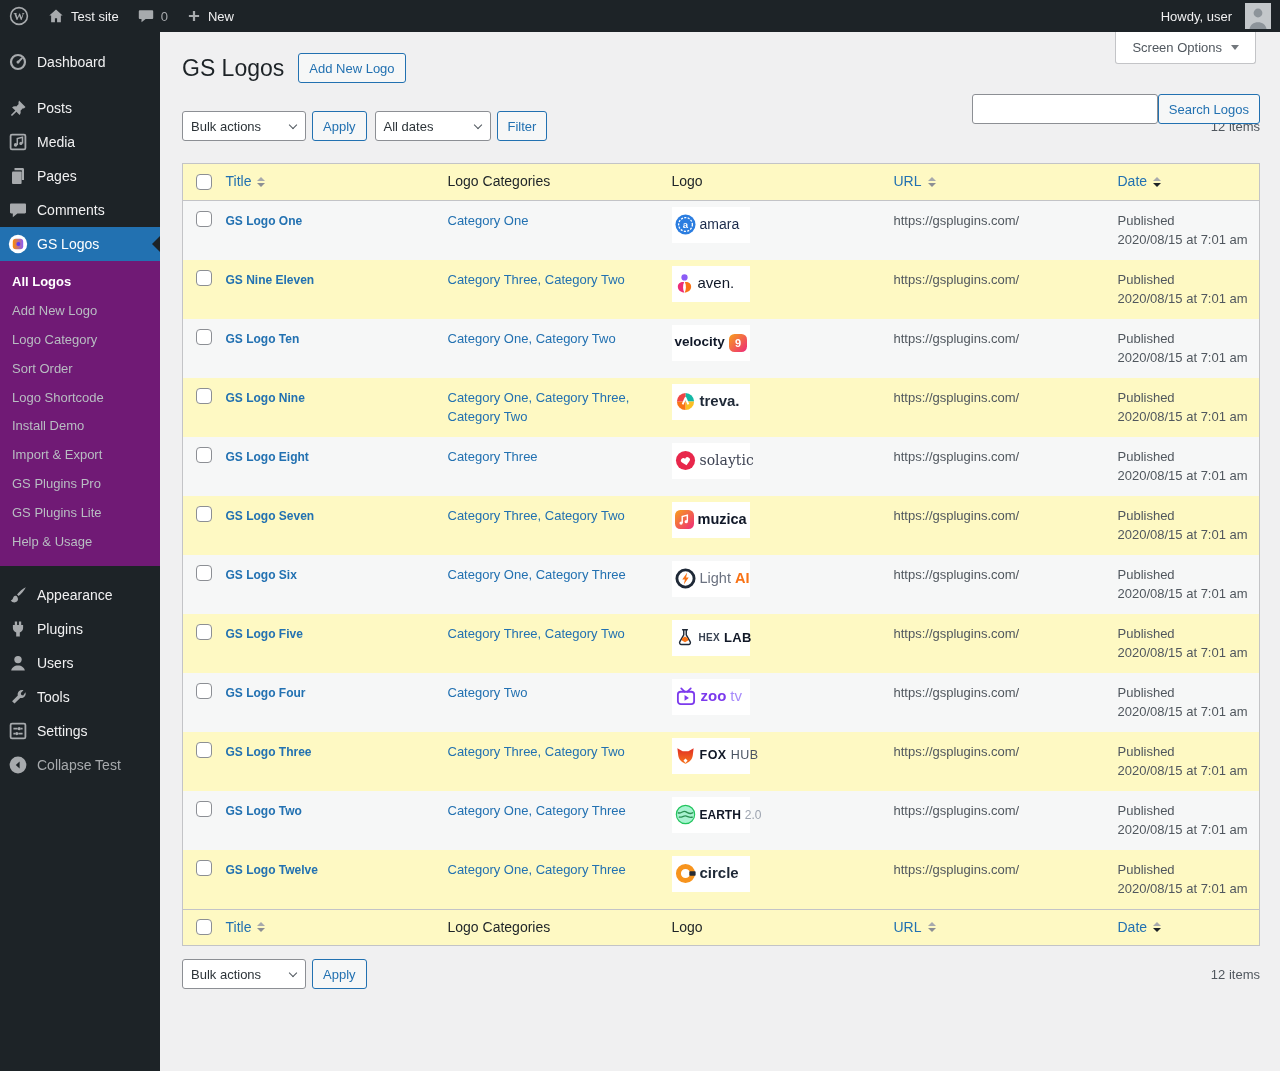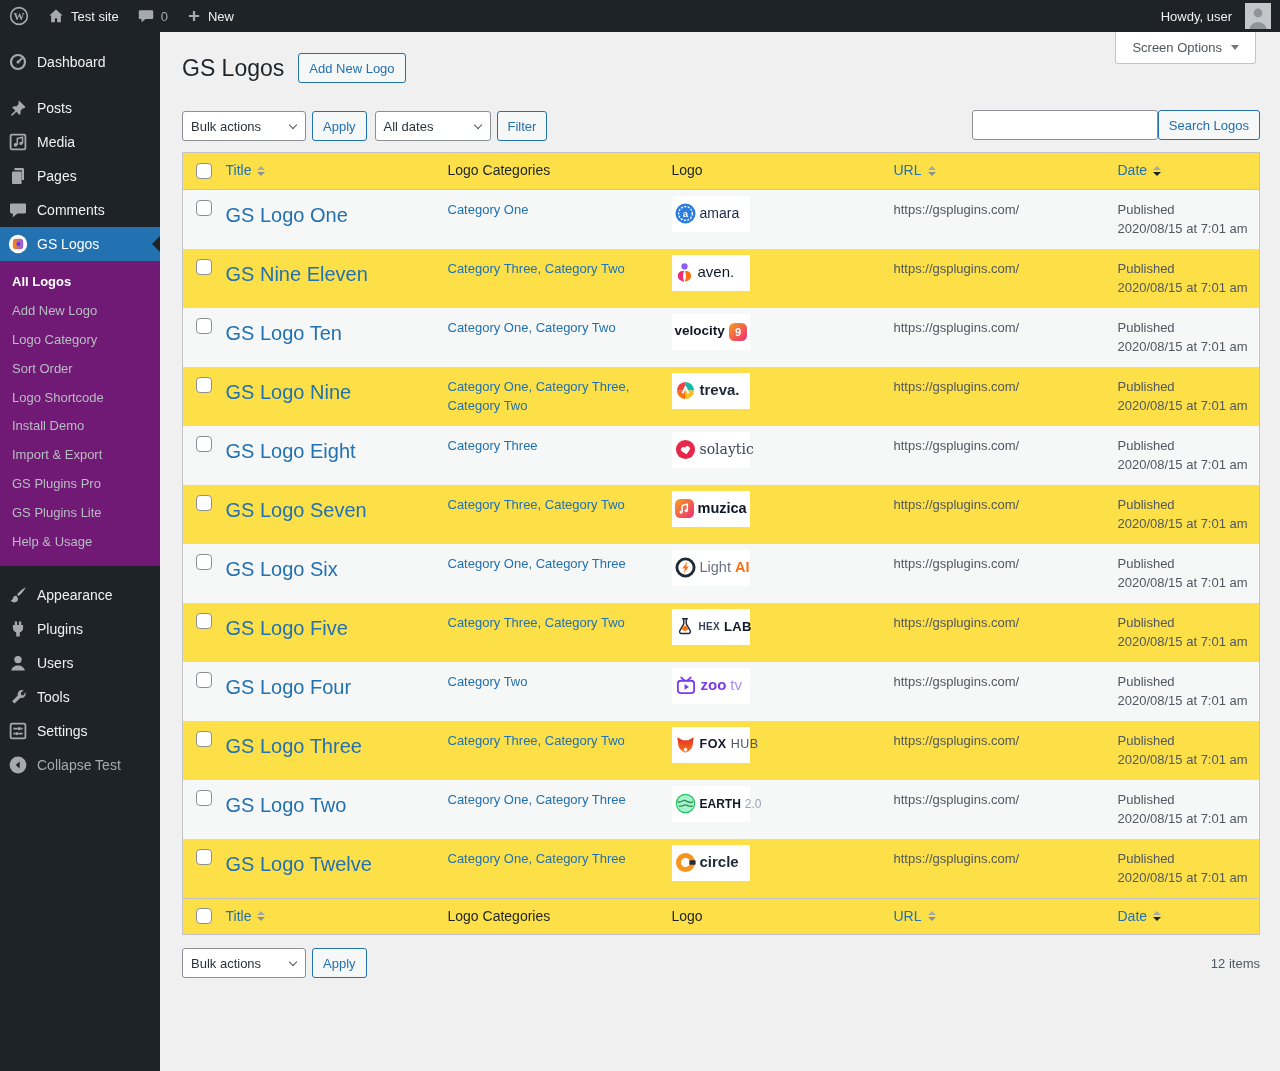--- a/index.html
+++ b/index.html
@@ -44,55 +44,55 @@
   .button { display:inline-flex; align-items:center; justify-content:center; height:30px; padding:0 10px;
     border:1px solid #2271b1; border-radius:3px; background:#f6f7f7; color:#2271b1; font-size:13px;
     cursor:pointer; text-decoration:none; font-family:inherit; white-space:nowrap; }
   .subsubsub { margin:13px 0 0; padding:0; list-style:none; font-size:13px; color:#646970; }
   .subsubsub li { display:inline; }
   .subsubsub a { text-decoration:none; cursor:pointer; }
   .subsubsub .cur-label { color:#000; font-weight:700; }
   .subsubsub .pub-label { color:#2271b1; }
   .subsubsub .count { color:#50575e; margin-left:3px; font-weight:400; }
   .subsubsub .pipe { color:#c3c4c7; margin:0 8px; }
-  .search-box { position:absolute; top:78px; right:0; margin:0; display:flex; }
+  .search-box { position:absolute; top:62px; right:0; margin:0; display:flex; }
   .search-input { width:186px; height:30px; border:1px solid #8c8f94; border-radius:3px; background:#fff;
     padding:0 8px; font-size:13px; font-family:inherit; color:#2c3338; }
   .tablenav { display:flex; align-items:center; }
   .tablenav.top { margin-top:28px; }
   .tablenav.bottom { margin-top:13px; }
   .fselect { height:30px; min-width:124px; border:1px solid #8c8f94; border-radius:3px; background:#fff;
     display:inline-flex; align-items:center; padding:0 28px 0 8px; position:relative; color:#2c3338;
     font-size:13px; cursor:pointer; margin-right:6px; }
   .fselect.dates { min-width:116px; margin-left:8px; }
   .fselect .chev { position:absolute; right:9px; top:10px; width:6px; height:6px;
     border-right:1.6px solid #50575e; border-bottom:1.6px solid #50575e; transform:rotate(45deg); }
   .tablenav .button { margin-right:0; }
   .displaying-num { margin-left:auto; color:#50575e; font-size:13px; }
   
-  .wp-list-table { width:100%; border-collapse:collapse; background:#fde047; border:1px solid #c3c4c7;
-    margin-top:11px; table-layout:fixed;padding-left:27px; }
+  .wp-list-table { width:100%; border-collapse:collapse; background:#fef9c3; border:1px solid #c3c4c7;
+    margin-top:22px; table-layout:fixed;padding-left:27px; }
   .wp-list-table thead tr { border-bottom:1px solid #c3c4c7; }
   .wp-list-table tfoot tr { border-top:1px solid #c3c4c7; }
   .wp-list-table th, .wp-list-table td { text-align:left; }
   .head-cell { padding:8px 10px; font-size:14px; font-weight:400; color:#1d2327; line-height:1.4; }
   .check-head { padding:9px 0 6px 13px; }
   .sort-link { display:inline-flex; align-items:center; gap:6px; color:#2271b1; text-decoration:none; cursor:pointer; }
   .sort-ind { display:inline-flex; flex-direction:column; gap:2px; }
   .s-up { width:0; height:0; border-left:4px solid transparent; border-right:4px solid transparent;
     border-bottom:4px solid #a7aaad; display:block; }
   .s-dn { width:0; height:0; border-left:4px solid transparent; border-right:4px solid transparent;
     border-top:4px solid #8c8f94; display:block; }
   .sorted-desc .s-dn { border-top-color:#1d2327; }
   tbody tr:nth-child(odd) { background:#f6f7f7; }
   tbody .check-cell { padding:10px 0 0 13px; vertical-align:top; }
   .cb { appearance:none; -webkit-appearance:none; width:16px; height:16px; border:1px solid #8c8f94;
     border-radius:4px; background:#fff; margin:0; cursor:pointer; display:inline-block; }
   tbody td { padding:10px 10px; vertical-align:top; font-size:13px; line-height:1.5; color:#50575e; }
-  .row-title { color:#2271b1; font-weight:400; font-size:20px; text-decoration:none; cursor:pointer; }
+  .row-title { color:#2271b1; font-weight:700; font-size:12px; text-decoration:none; cursor:pointer; }
   .cat-cell a { color:#2271b1; text-decoration:none; cursor:pointer; }
   .cat-sep { color:#2271b1; }
   td.logo-cell { padding-top:6px; padding-bottom:5px; }
   .logo-box { width:78px; min-height:36px; background:#fff; display:flex; align-items:center; gap:4px;
     padding:2px 3px; }
   .logo-box .lg-ic { display:inline-flex; flex:none; }
   
   .logo-amara .p0 { color:#1b2a4a; font-size:14px; font-weight:500; }
   .logo-aven .p0 { color:#101828; font-size:15px; font-weight:500; }
   .logo-velocity9 .p0 { color:#101828; font-size:13.5px; font-weight:700; }

